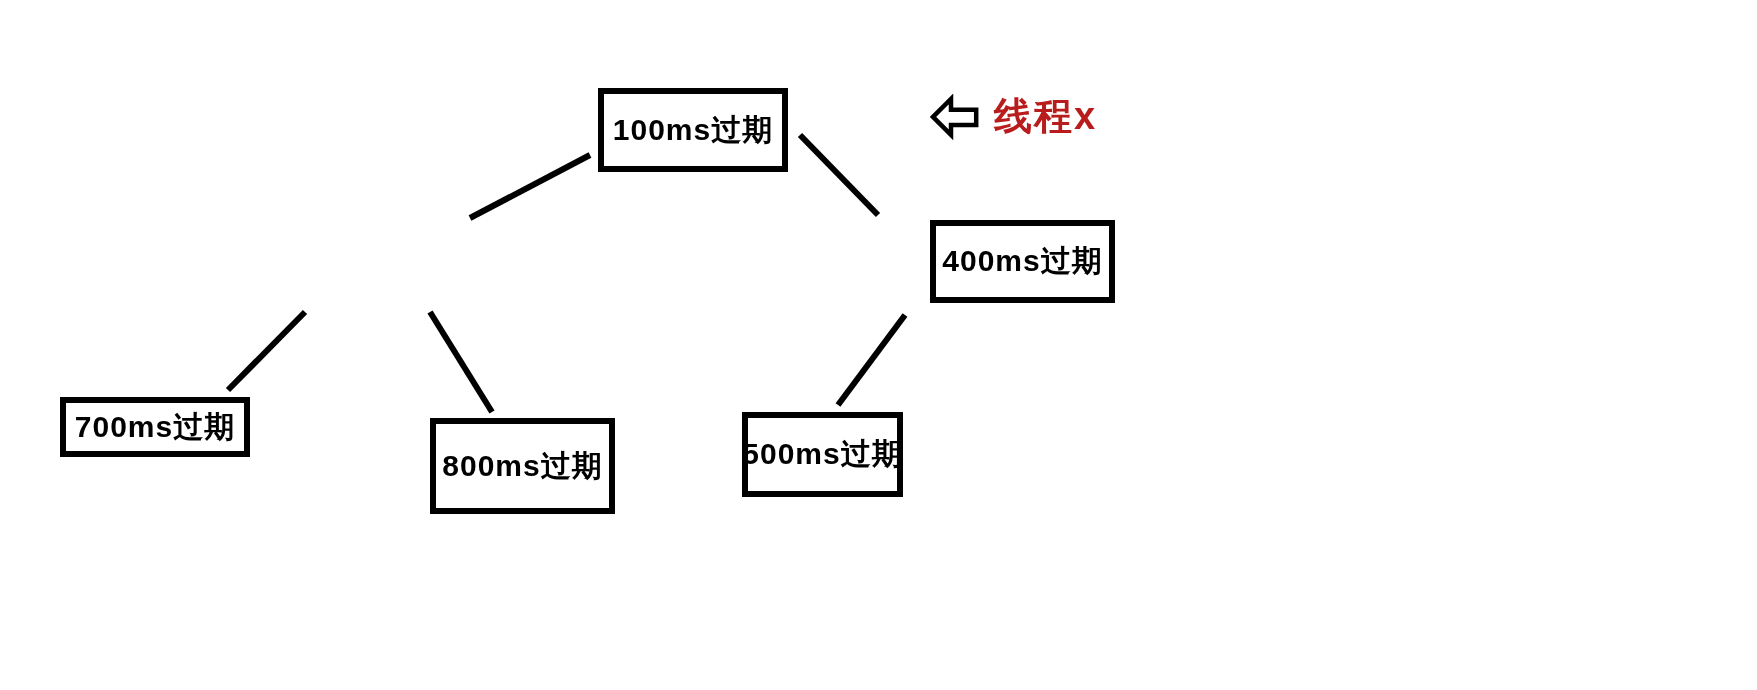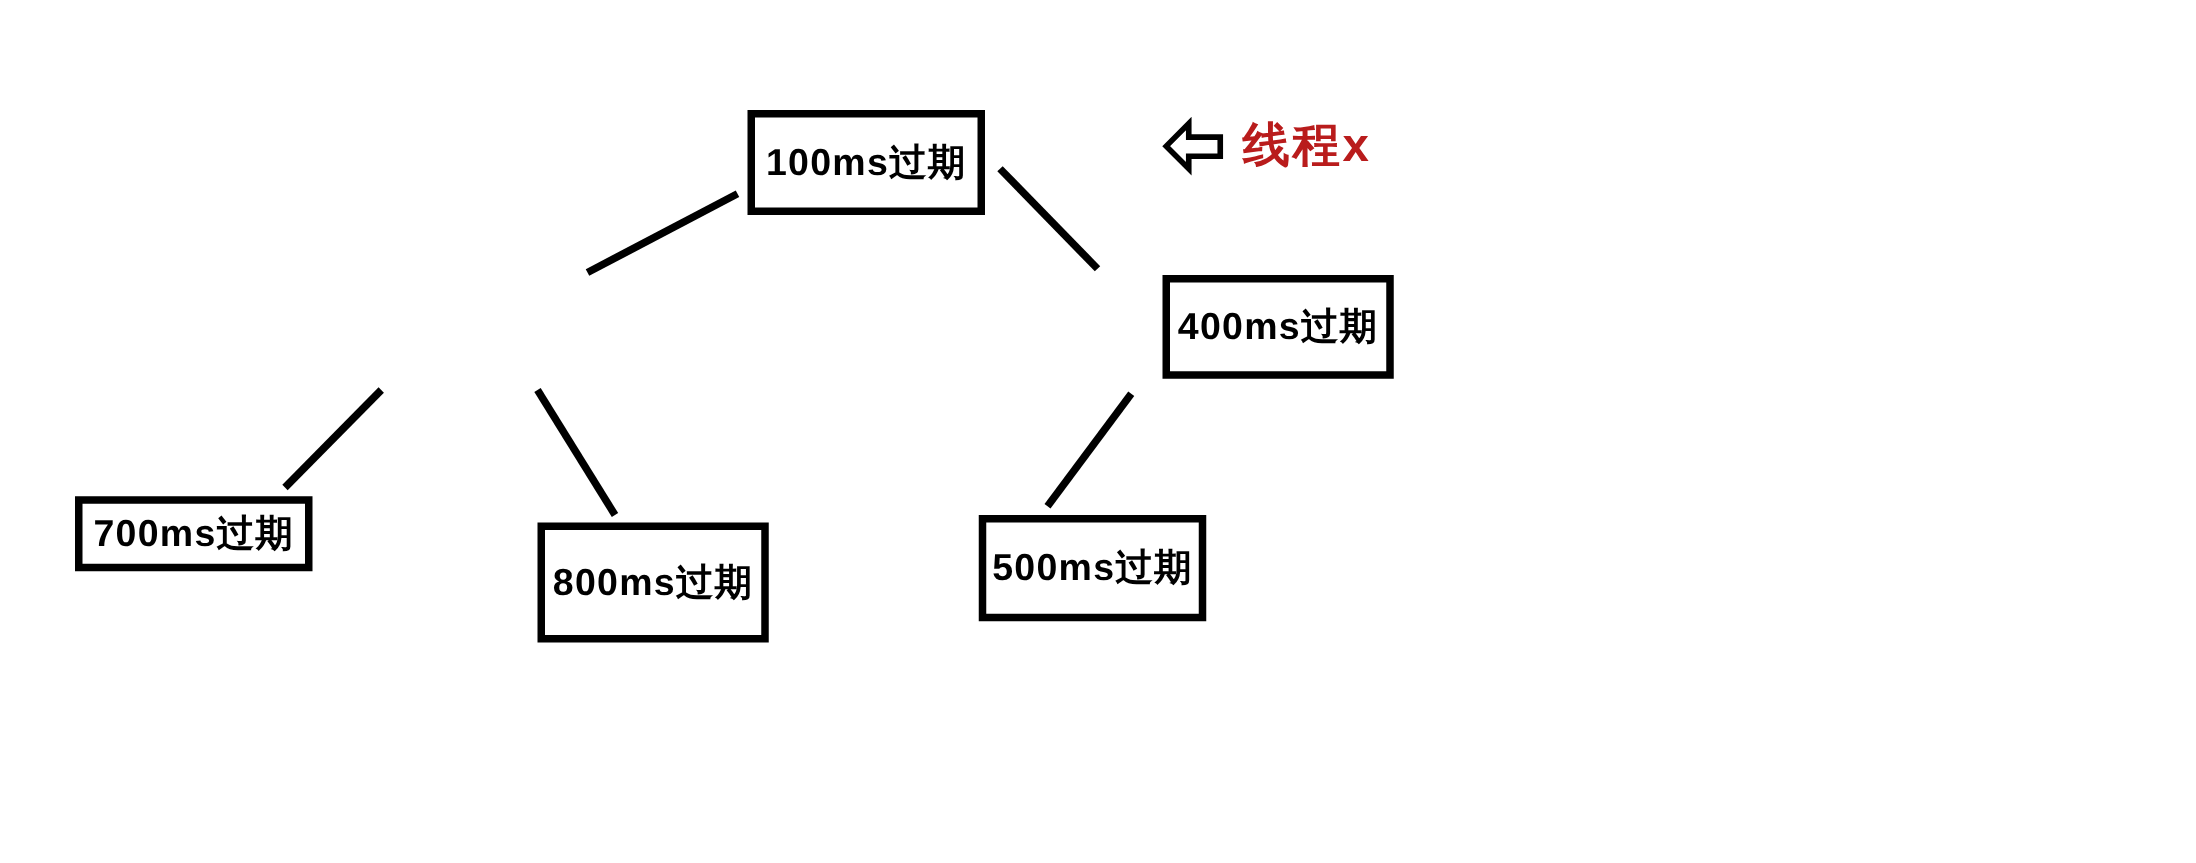--- a/index.html
+++ b/index.html
@@ -33,21 +33,21 @@
     font-weight: bold;
     color: #000000;
     letter-spacing: 1px;
     white-space: nowrap;
   }
   .node-100 { left: 598px; top:  88px; width: 190px; height: 84px; }
   .node-200 { left: 280px; top: 218px; width: 188px; height: 87px; }
   .node-400 { left: 882px; top: 220px; width: 185px; height: 83px; margin-left: 48px; }
   .node-700 { left:  60px; top: 397px; width: 190px; height: 60px; }
   .node-800 { left: 430px; top: 418px; width: 185px; height: 96px; }
-  .node-500 { left: 783px; top: 412px; width: 182px; height: 85px; }
+  .node-500 { left: 742px; top: 412px; width: 161px; height: 85px; }
   .thread-annotation {
     position: absolute;
     left: 920px;
     top: 86px;
     width: 260px;
     height: 60px;
     display: flex;
     align-items: center;
   }
   .thread-arrow-svg {

